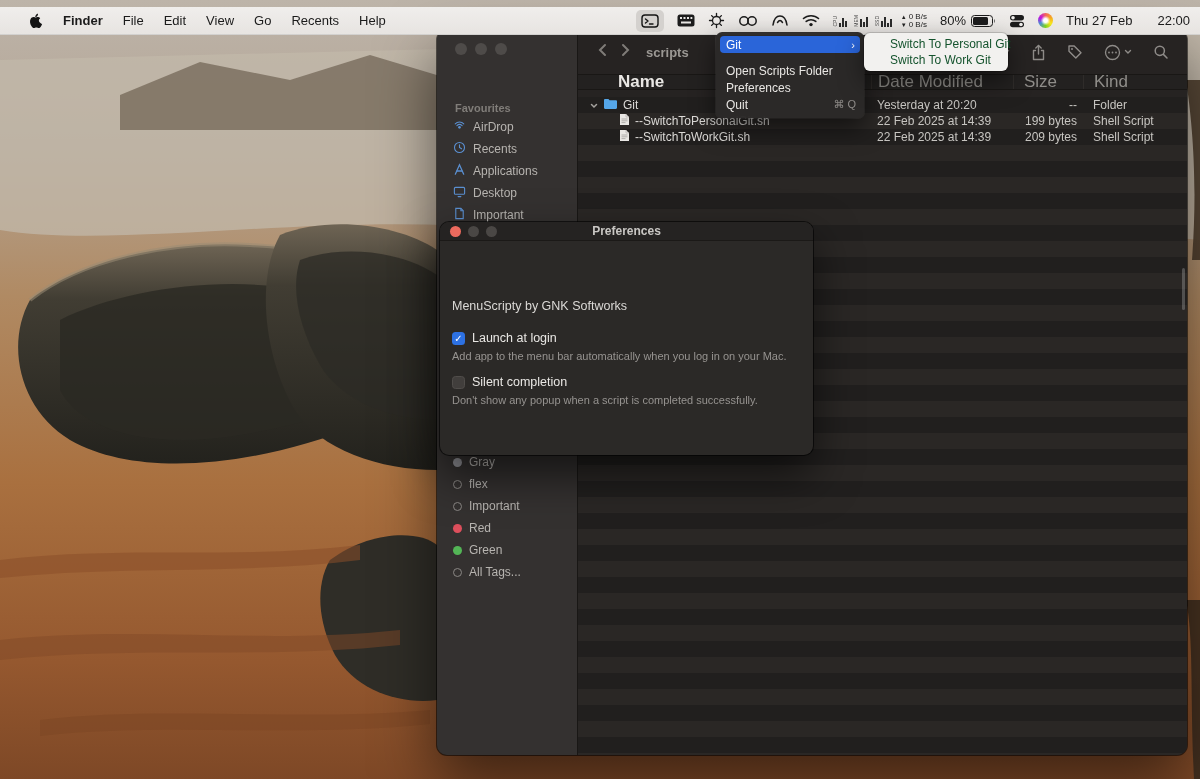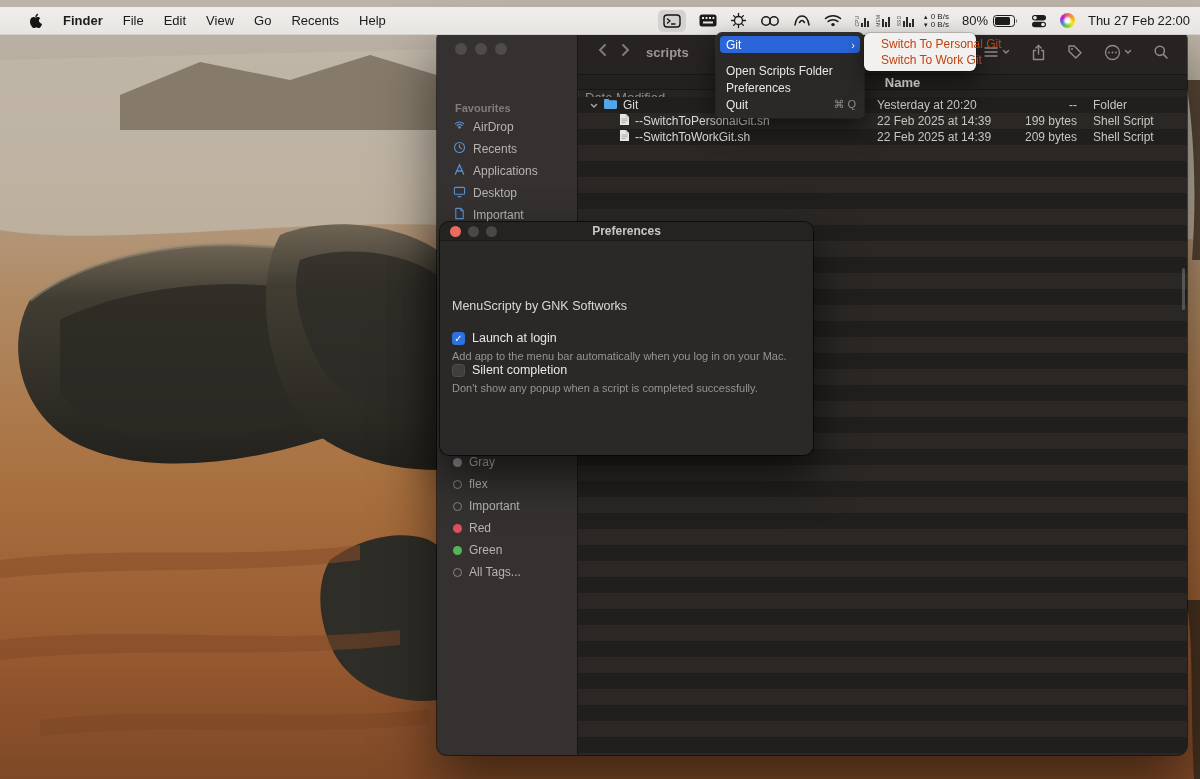--- a/index.html
+++ b/index.html
@@ -22,21 +22,21 @@
   .mb-highlight { background:#d4d1ce; border-radius:5px; padding:2px 5px; }
   .net-col { display:flex; flex-direction:column; justify-content:center; line-height:8px; font-size:8px; color:#222; }
   .net-row { display:flex; align-items:center; gap:2px; }
   .bars { display:flex; align-items:flex-end; gap:1px; height:12px; }
   .bars i { display:block; width:2px; background:#2c2c2c; }
   .statgroup { display:flex; align-items:flex-end; gap:1px; }
   .tinylbl { font-size:5px; line-height:5px; color:#444; writing-mode:vertical-rl; transform:rotate(180deg); }
   .rainbow { width:15px; height:15px; border-radius:50%;
     background:radial-gradient(circle at 50% 50%, #ffffff 0 18%, rgba(255,255,255,0) 45%),
       conic-gradient(#f3655f,#f5a623,#f8e71c,#7ed321,#4a90d2,#bd10e0,#f3655f); }
-  .clock { display:flex; gap:3px; font-size:13px; color:#1b1b1b; }
+  .clock { display:flex; gap:25px; font-size:13px; color:#1b1b1b; }
 
   
   #finder { position:absolute; left:437px; top:30px; width:750px; height:725px;
     border-radius:10px; background:#211f1e; z-index:10; overflow:hidden;
     box-shadow:0 25px 60px rgba(0,0,0,0.55), 0 0 0 1px rgba(0,0,0,0.55); }
   #sidebar { position:absolute; left:0; top:0; width:141px; height:100%;
     background:#343130; border-right:1px solid #191715; }
   .tl-dot { width:12px; height:12px; border-radius:50%; background:#4e4b49; display:inline-block; }
   #sidebar .lights { position:absolute; left:18px; top:13px; display:flex; gap:8px; }
   .sb-section { position:absolute; left:18px; top:72px; font-size:11px; font-weight:700; color:#807d79; }
@@ -50,21 +50,21 @@
 
   #main { position:absolute; left:141px; top:0; right:0; bottom:0; background:#262322; }
   #toolbar { position:absolute; left:0; top:0; right:0; height:44px; background:#262322; display:flex; align-items:center; }
   .nav-chevrons { display:flex; gap:14px; margin-left:20px; }
   .win-title { margin-left:16px; font-size:13px; font-weight:700; color:#9b9894; }
   .tb-right { margin-left:auto; display:flex; align-items:center; gap:21px; padding-right:18px; }
   .tb-icon { display:flex; align-items:center; gap:3px; }
 
   #colheader { position:absolute; left:0; top:44px; right:0; height:16px; background:#232120;
     border-top:1px solid #191715; border-bottom:1px solid #191715;
-    display:flex; align-items:center; font-size:13px; color:#8f8d89;flex-direction:column; }
+    display:flex; align-items:center; font-size:17px; color:#8f8d89; }
   .col-name { flex:1 1 auto; padding-left:40px; color:#e9e7e4; font-weight:700; }
   .col-date { width:142px; padding-left:6px; border-left:1px solid #2f2c2a; align-self:stretch; display:flex; align-items:center;text-align:center; }
   .col-size { width:70px; padding-left:10px; border-left:1px solid #2f2c2a; align-self:stretch; display:flex; align-items:center; }
   .col-kind { width:104px; padding-left:10px; border-left:1px solid #2f2c2a; align-self:stretch; display:flex; align-items:center; }
 
   #filelist { position:absolute; left:0; top:67px; right:0; bottom:0;
     background:repeating-linear-gradient(to bottom,#211f1e 0 16px,#2a2725 16px 32px); }
   .frow { position:absolute; left:0; right:0; height:16px; display:flex; align-items:center; font-size:12px; color:#dcdad7; }
   .frow .name { flex:1 1 auto; display:flex; align-items:center; gap:5px; overflow:hidden; white-space:nowrap; }
   .frow .c-date { width:142px; padding-left:6px; color:#c7c5c1; }
@@ -79,24 +79,24 @@
     background:rgba(44,42,41,0.98); border-radius:6px; padding:4px 0 5px 0;
     box-shadow:0 10px 24px rgba(0,0,0,0.55), 0 0 0 1px rgba(255,255,255,0.08);
     font-size:12px; color:#e8e6e3; }
   .menu-item { height:17px; display:flex; align-items:center; padding:0 8px 0 10px; }
   .menu-item.hl { background:#2a65d9; color:#fff; border-radius:4px; margin:0 4px; padding:0 5px 0 6px; }
   .menu-item .grow { flex:1 1 auto; }
   .menu-sep { height:9px; }
   .shortcut { color:#8d8a87; font-size:11px; }
   .sub-arrow { color:#fff; font-size:11px; }
 
-  #submenu { position:absolute; left:864px; top:33px; width:112px; z-index:71;
-    background:#f2f1ef; border-radius:6px; padding:3px 8px;
+  #submenu { position:absolute; left:864px; top:33px; width:144px; z-index:71;
+    background:#f2f1ef; border-radius:6px; padding:3px 17px;
     box-shadow:0 10px 24px rgba(0,0,0,0.5), 0 0 0 1px rgba(0,0,0,0.15);
-    font-size:12px; color:#c2410c; }
+    font-size:12px; color:#14532d; }
   .submenu-item { height:16px; display:flex; align-items:center; padding:0 9px; white-space:nowrap; }
 
   
   #prefs { position:absolute; left:440px; top:222px; width:373px; height:233px; z-index:40;
     background:#2b2927; border-radius:9px; overflow:hidden;
     box-shadow:0 20px 45px rgba(0,0,0,0.6), 0 0 0 1px rgba(0,0,0,0.6); }
   #prefs .titlebar { position:absolute; left:0; top:0; right:0; height:19px; background:#252322;
     border-bottom:1px solid #1b1917; display:flex; align-items:center; justify-content:center; }
   #prefs .titlebar .lights { position:absolute; left:10px; top:4px; display:flex; gap:7px; }
   .pl-dot { width:11px; height:11px; border-radius:50%; display:inline-block; }
@@ -104,21 +104,21 @@
   #prefs .content { position:absolute; left:12px; right:12px; top:76px; }
   .app-line { font-size:12.5px; color:#dbd9d6; line-height:17px; }
   .opt { margin-top:16px; }
   .opt-row { display:flex; align-items:center; gap:7px; }
   .cbox { width:13px; height:13px; border-radius:3.5px; display:flex; align-items:center; justify-content:center;
     font-size:10px; color:#fff; }
   .cbox.checked { background:#2d71e3; }
   .cbox.unchecked { background:#413e3c; border:1px solid #504d4a; }
   .opt-label { font-size:12.5px; color:#e9e7e4; }
   .opt-desc { margin-top:4px; font-size:11px; color:#969390; line-height:14px; }
-  .opt + .opt { margin-top:0; }
+  .opt + .opt { margin-top:12px; }
 </style>
 </head>
 <body>
 
 <div id="wallpaper">
   <svg width="1200" height="779" viewBox="0 0 1200 779" preserveAspectRatio="none">
     <defs>
       <linearGradient id="skySand" x1="0" y1="0" x2="0" y2="1">
         <stop offset="0" stop-color="#bdb4a9"></stop>
         <stop offset="0.18" stop-color="#b4a595"></stop>

